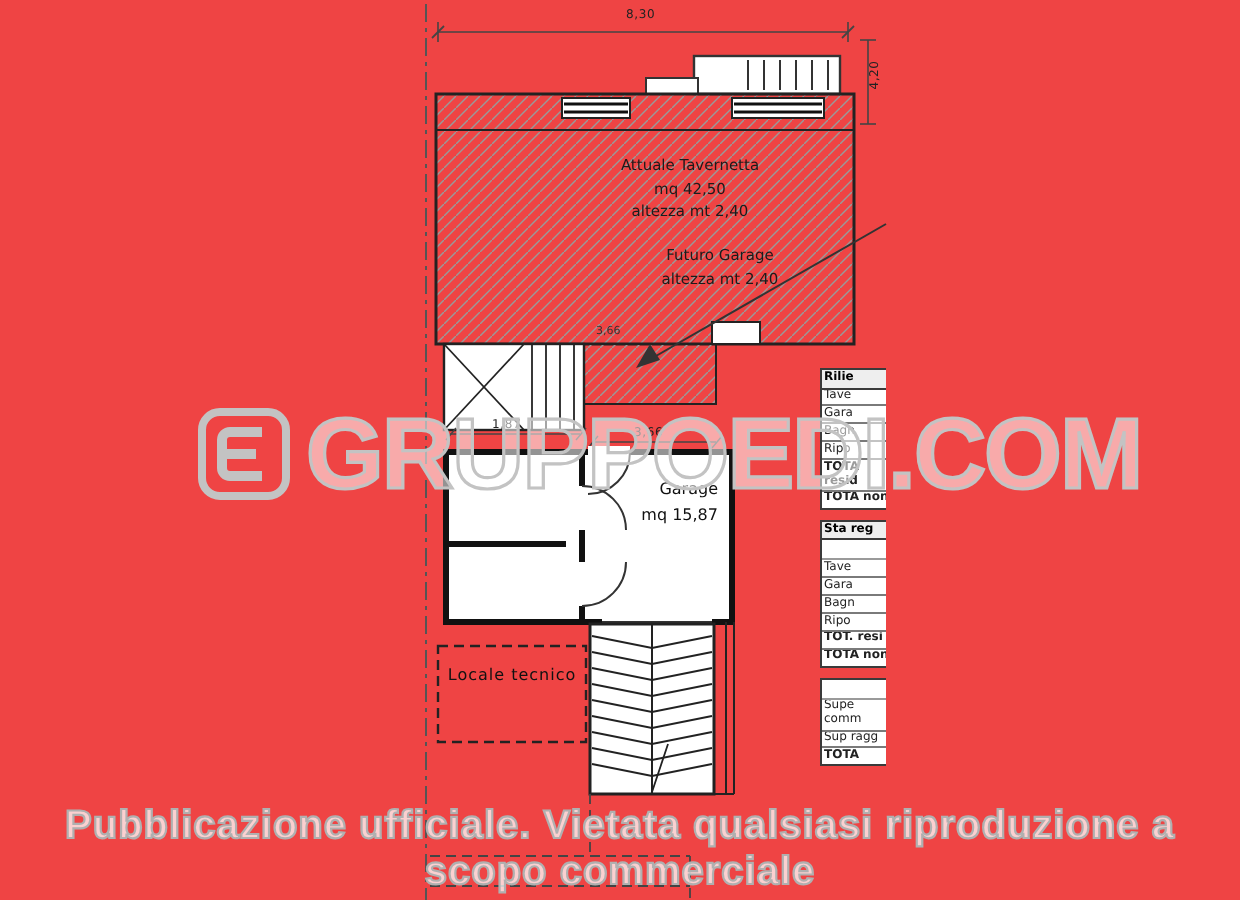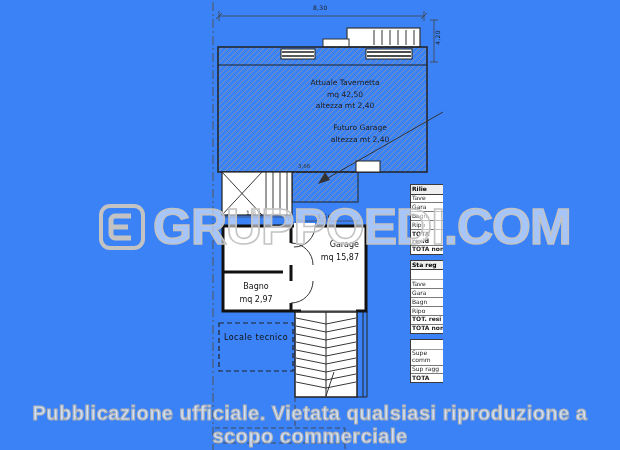--- a/index.html
+++ b/index.html
@@ -1,18 +1,18 @@
 <!DOCTYPE html>
 <html><head>
 <meta charset="utf-8">
 <style>
   * { margin:0; padding:0; box-sizing:border-box; }
   html,body { width:620px; height:450px; }
   body { font-family:"DejaVu Sans", sans-serif; background:#ffffff; overflow:hidden; }
-  #stage { position:relative; width:620px; height:450px; background:#3b82f6; overflow:hidden; }
+  #stage { position:relative; width:620px; height:450px; background:#ef4444; overflow:hidden; }
   svg.linework { position:absolute; left:0; top:0; }
 
   .lbl { position:absolute; color:#1c1c1c; white-space:pre; }
   .c { text-align:center; white-space:normal; }
   .dim { font-size:6px; color:#222; letter-spacing:0.3px; }
   .dim-rot { transform:rotate(-90deg); transform-origin:center; }
   .areatxt { font-size:7.5px; line-height:1.55; color:#1b1b1b; }
   .roomtxt { font-size:8px; line-height:1.6; color:#111; }
   .tinydim { font-size:5.5px; color:#333; }
 
@@ -171,24 +171,20 @@
     <div>altezza mt 2,40</div>
   </div>
   <div class="lbl areatxt c" style="left:280px; top:122px; width:160px;">
     <div>Futuro Garage</div>
     <div>altezza mt 2,40</div>
   </div>
 
   <div class="lbl roomtxt c" style="left:297px; top:239px; width:62px;text-align:right;">
     <div>Garage</div>
     <div>mq 15,87</div>
-  </div>
-  <div class="lbl roomtxt c" style="left:226px; top:281px; width:60px;">
-    <div>Bagno</div>
-    <div>mq 2,97</div>
   </div>
   <div class="lbl roomtxt c" style="left:221px; top:332px; width:70px; letter-spacing:0.5px;">
     <div>Locale tecnico</div>
   </div>
 
   <div class="sidetables">
     <div class="stable">
       <div class="hdr">Rilie</div>
       <div class="row">Tave</div>
       <div class="row">Gara</div>

